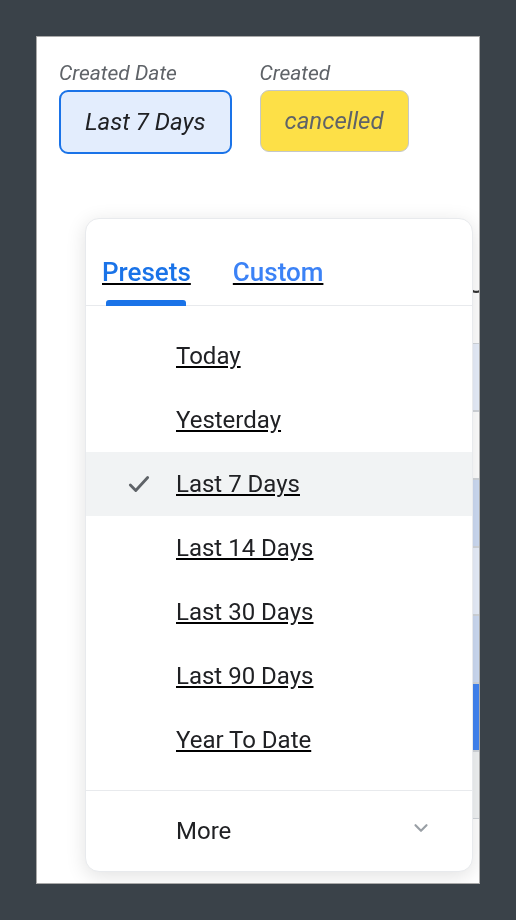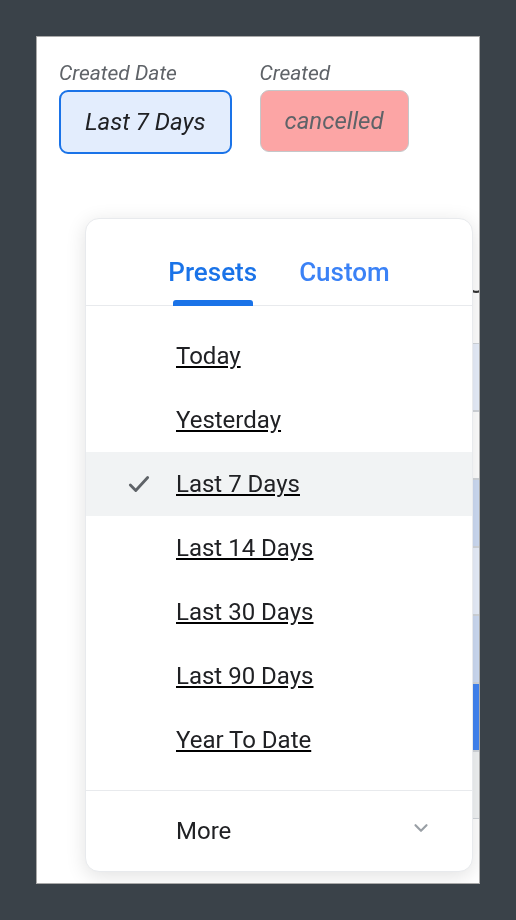--- a/index.html
+++ b/index.html
@@ -51,41 +51,41 @@
       font-size: 24px;
       cursor: pointer;
       white-space: nowrap;
     }
     .filter-pill.active {
       background: #e3edfd;
       border: 2px solid #1a73e8;
       color: #202124;
     }
     .filter-pill.inactive {
-      background: #fca5a5;
+      background: #fde047;
       border: 1.5px solid #c4c7c9;
       color: #5f6368;
     }
     .dropdown-panel {
       position: absolute;
       top: 181px;
       left: 48px;
       width: 388px;
       background: #ffffff;
       border-radius: 14px;
       border: 1px solid #e8eaed;
       box-shadow: 0 4px 20px rgba(0,0,0,0.12);
       overflow: hidden;
     }
     .tabs-row {
       display: flex;
       padding: 26px 0 0 0;
       border-bottom: 1px solid #e8eaed;
       gap: 10px;
-      justify-content: center;
+      text-decoration: underline;
     }
     .tab {
       font-size: 26px;
       font-weight: 500;
       padding: 12px 16px 18px 16px;
       position: relative;
       cursor: pointer;
     }
     .tab.active {
       color: #1a73e8;

